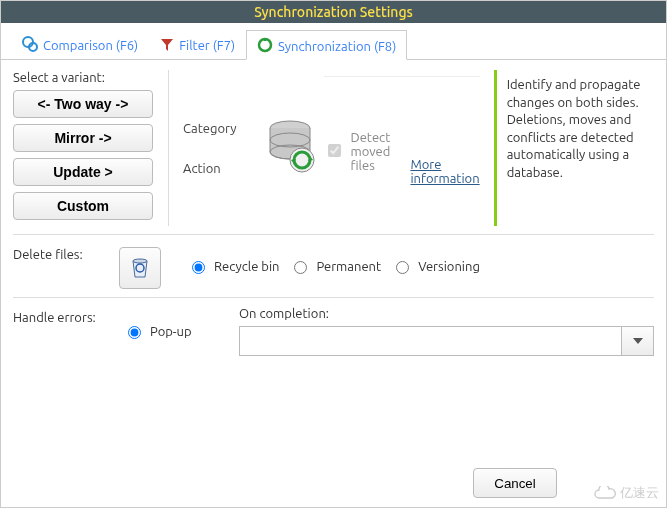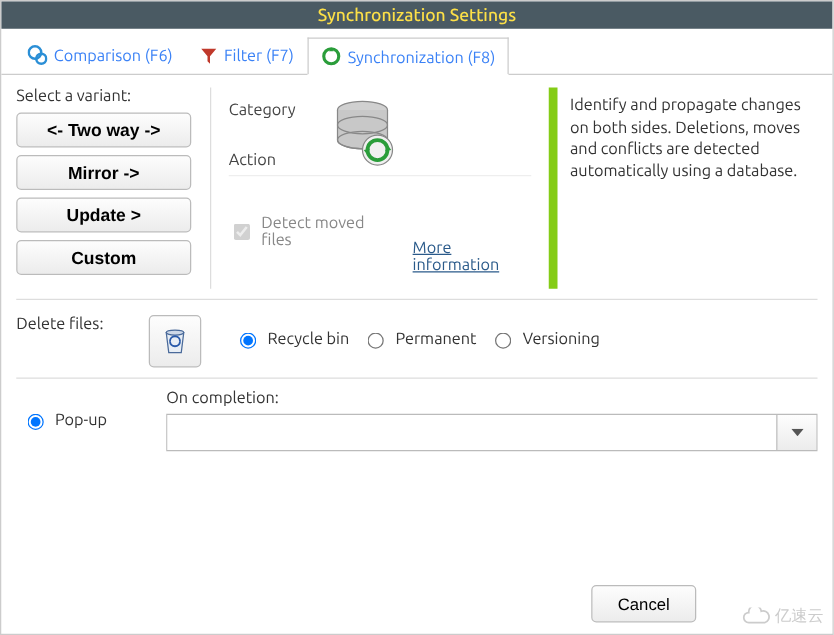--- a/index.html
+++ b/index.html
@@ -63,25 +63,25 @@
     margin-bottom: 6px;
     background: linear-gradient(#fdfdfd,#ececec);
     border: 1px solid #bbb;
     border-radius: 4px;
     font-weight: 700;
     font-size: 14px;
     cursor: pointer;
   }
   .midcol {
     border-left: 1px solid #ddd;
-    border-right: 7px solid #84cc16;
+    border-right: 3px solid #84cc16;
     flex: 1;
     padding: 6px 14px;
     display: flex;
-    flex-direction: column;
+    flex-direction: row;
     justify-content: space-between;
   }
   .catrow { display: flex; align-items: center; gap: 24px; }
   .catlabels { display: flex; flex-direction: column; gap: 26px; color: #444; }
   .db-icon { width: 64px; height: 64px; }
   .detectrow {
     border-top: 1px solid #eee;
     padding: 10px 0 6px 0;
     display: flex;
     align-items: center;
@@ -233,20 +233,21 @@
       <label>
           <input type="radio" name="del" style="">
           <span>Versioning</span>
         </label>
     </div>
   </div>
 
   <div class="sep"></div>
 
   <div class="row3">
+    <div class="lblcol">Handle errors:</div>
     <div class="radiolist" style="width:90px">
       <label>
           <input type="radio" name="err" checked="" style="">
           <span>Pop-up</span>
         </label>
     </div>
     <div class="completion-col">
       <div class="completion-label">On completion:</div>
       <div class="combo">
         <div class="text"></div>

